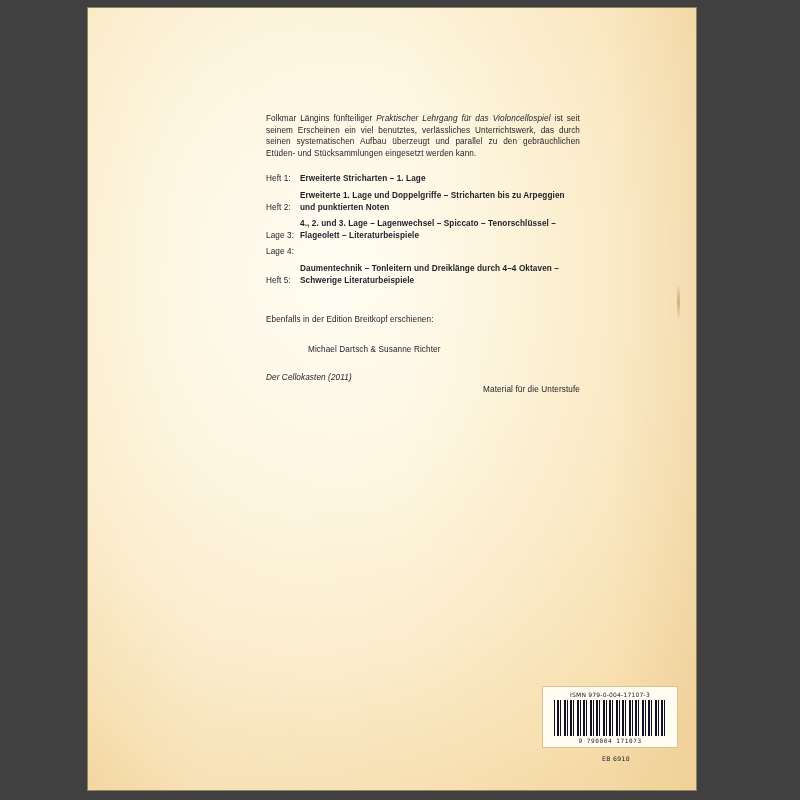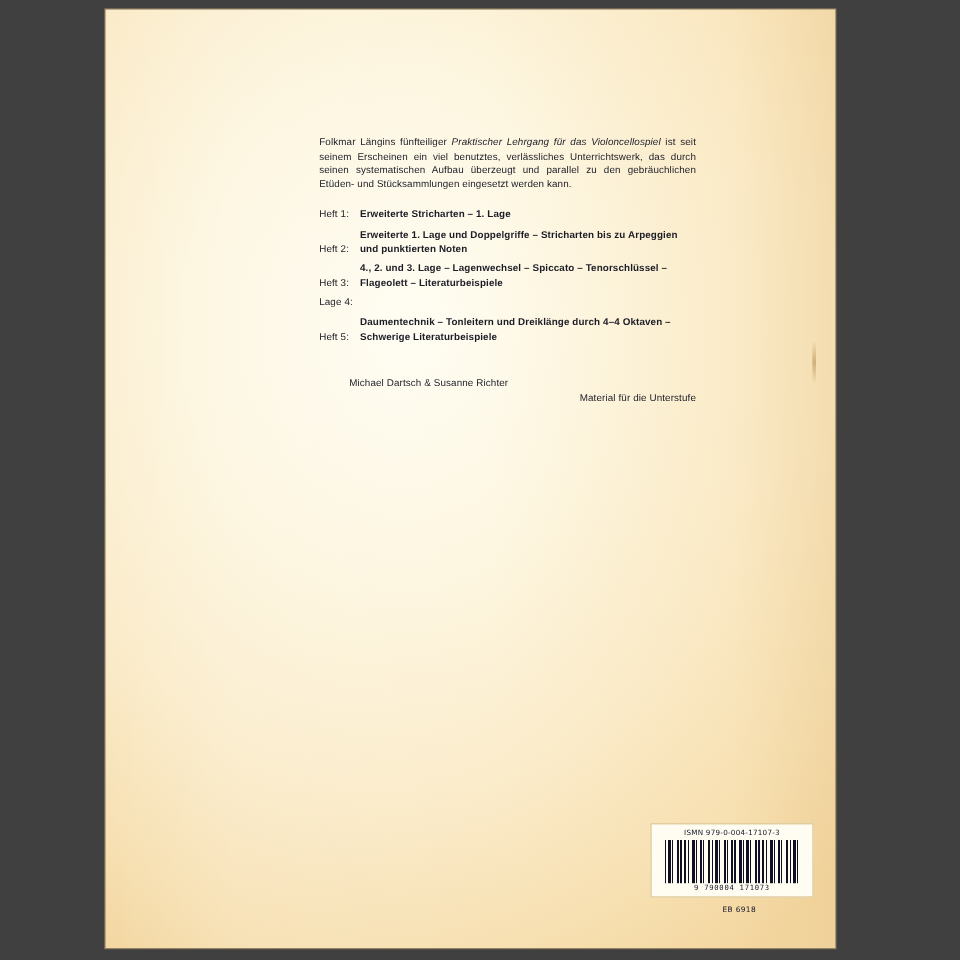--- a/index.html
+++ b/index.html
@@ -88,21 +88,21 @@
   }
   .vol-desc {
     flex: 1 1 auto;
     font-weight: bold;
   }
 
   #also {
     margin-top: 28px;
   }
   #also .also-lead { margin: 0 0 18px 0; }
-  #also .also-authors { margin: 0; padding-left: 25px; }
+  #also .also-authors { margin: 17px; padding-left: 25px; }
   #also .also-title { margin: 0; font-style: italic; }
   #also .also-sub { margin: 0; text-align: right; }
 
   
   #barcode-box {
     position: absolute;
     right: 18px;
     bottom: 42px;
     width: 124px;
     padding: 4px 5px 3px 5px;
@@ -167,34 +167,36 @@
       <div id="volumes">
         <div class="vol-row">
           <div class="vol-label">Heft 1:</div>
           <div class="vol-desc">Erweiterte Stricharten – 1. Lage</div>
         </div>
         <div class="vol-row">
           <div class="vol-label">Heft 2:</div>
           <div class="vol-desc">Erweiterte 1. Lage und Doppelgriffe – Stricharten bis zu Arpeggien und punktierten Noten</div>
         </div>
         <div class="vol-row">
-          <div class="vol-label">Heft 3:</div>
+          <div class="vol-label">Lage 3:</div>
           <div class="vol-desc">4., 2. und 3. Lage – Lagenwechsel – Spiccato – Tenorschlüssel – Flageolett – Literaturbeispiele</div>
         </div>
         <div class="vol-row">
           <div class="vol-label">Lage 4:</div>
         </div>
         <div class="vol-row">
           <div class="vol-label">Heft 5:</div>
           <div class="vol-desc">Daumentechnik – Tonleitern und Dreiklänge durch 4–4 Oktaven – Schwerige Literaturbeispiele</div>
         </div>
       </div>
 
       <div id="also">
+        <p class="also-lead">Ebenfalls in der Edition Breitkopf erschienen:</p>
         <p class="also-authors">Michael Dartsch &amp; Susanne Richter</p>
+        <p class="also-title">Der Cellokasten (2011)</p>
         <p class="also-sub">Material für die Unterstufe</p>
       </div>
 
     </div>
 
     <div id="barcode-box">
       <div id="isbn-text">ISMN 979-0-004-17107-3</div>
       <div id="bars"></div>
       <div id="barcode-digits">9 790004 171073</div>
     </div>

